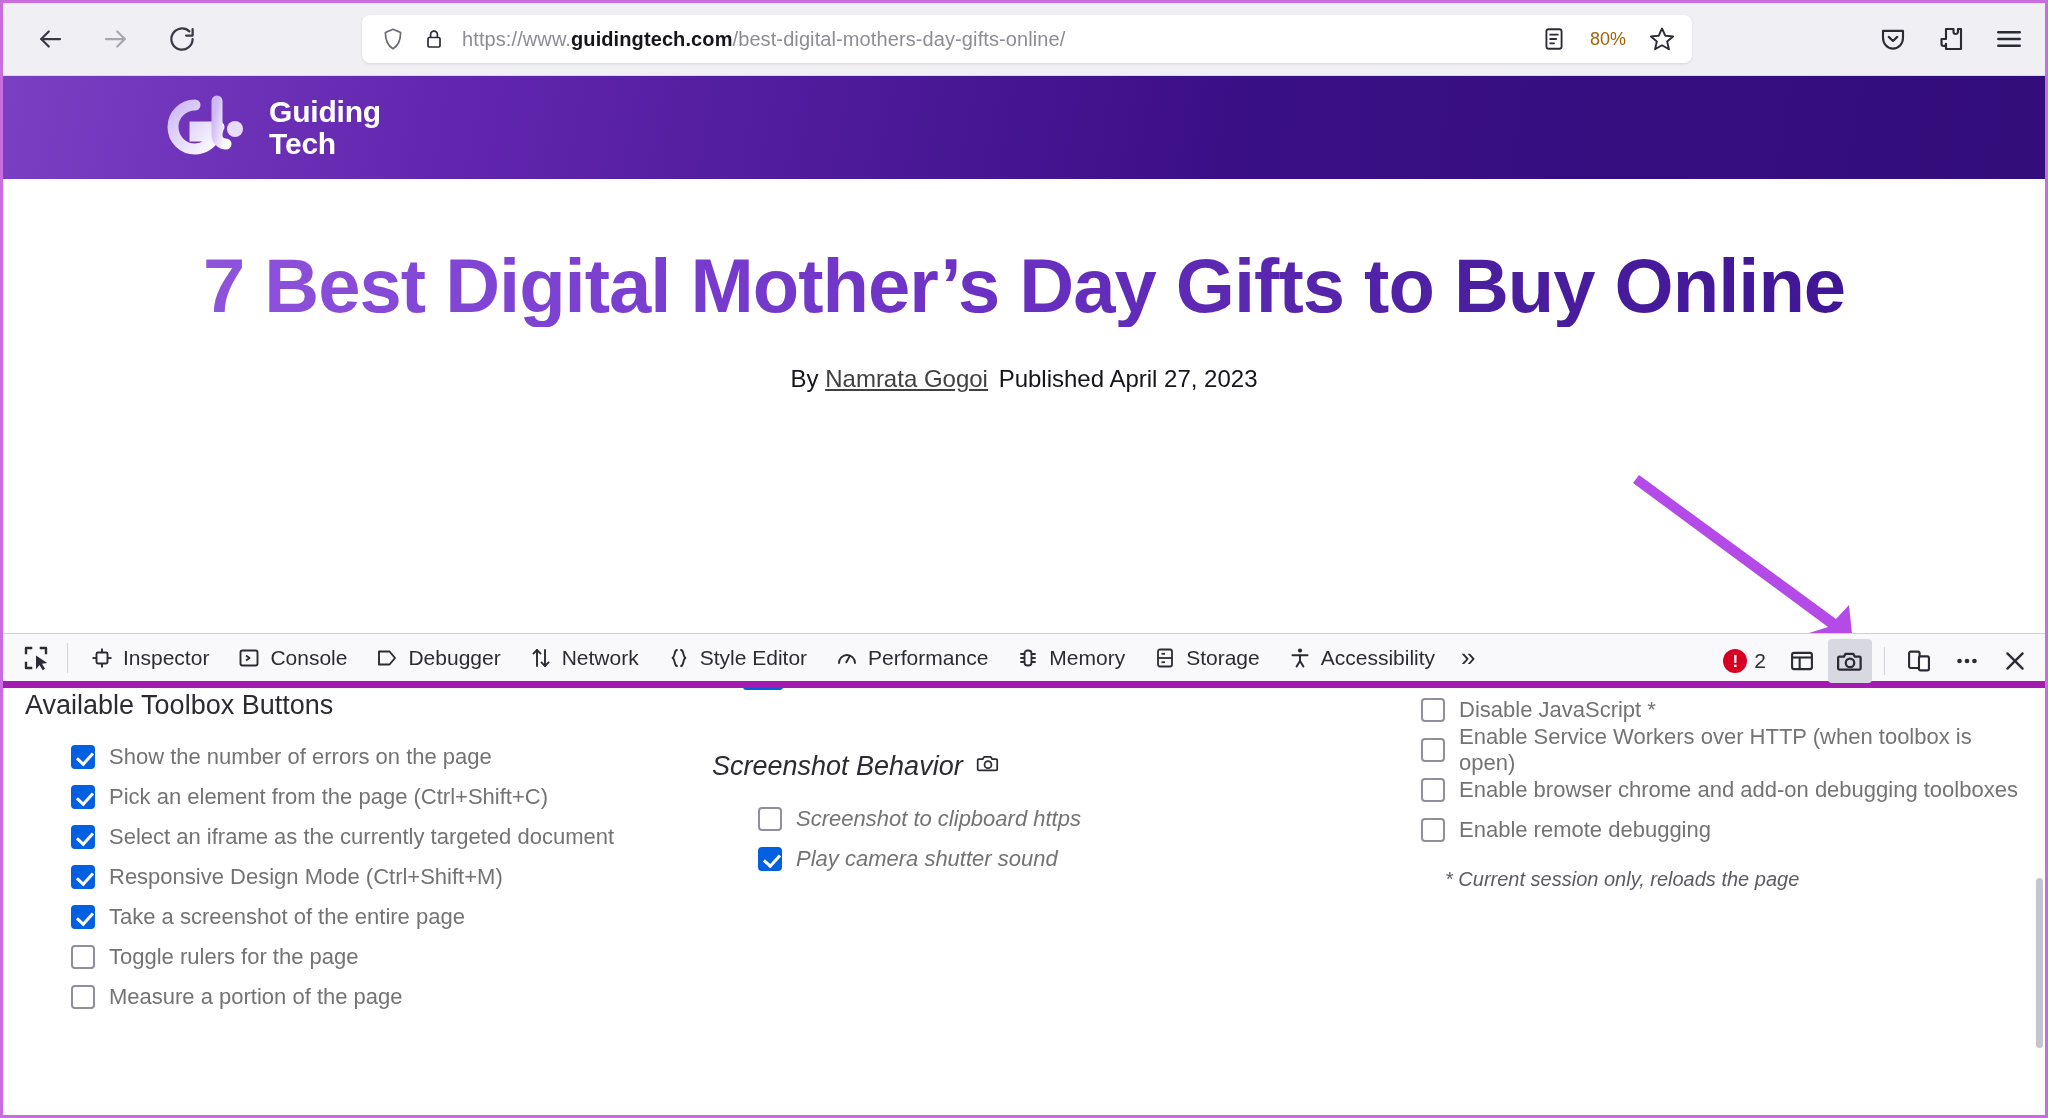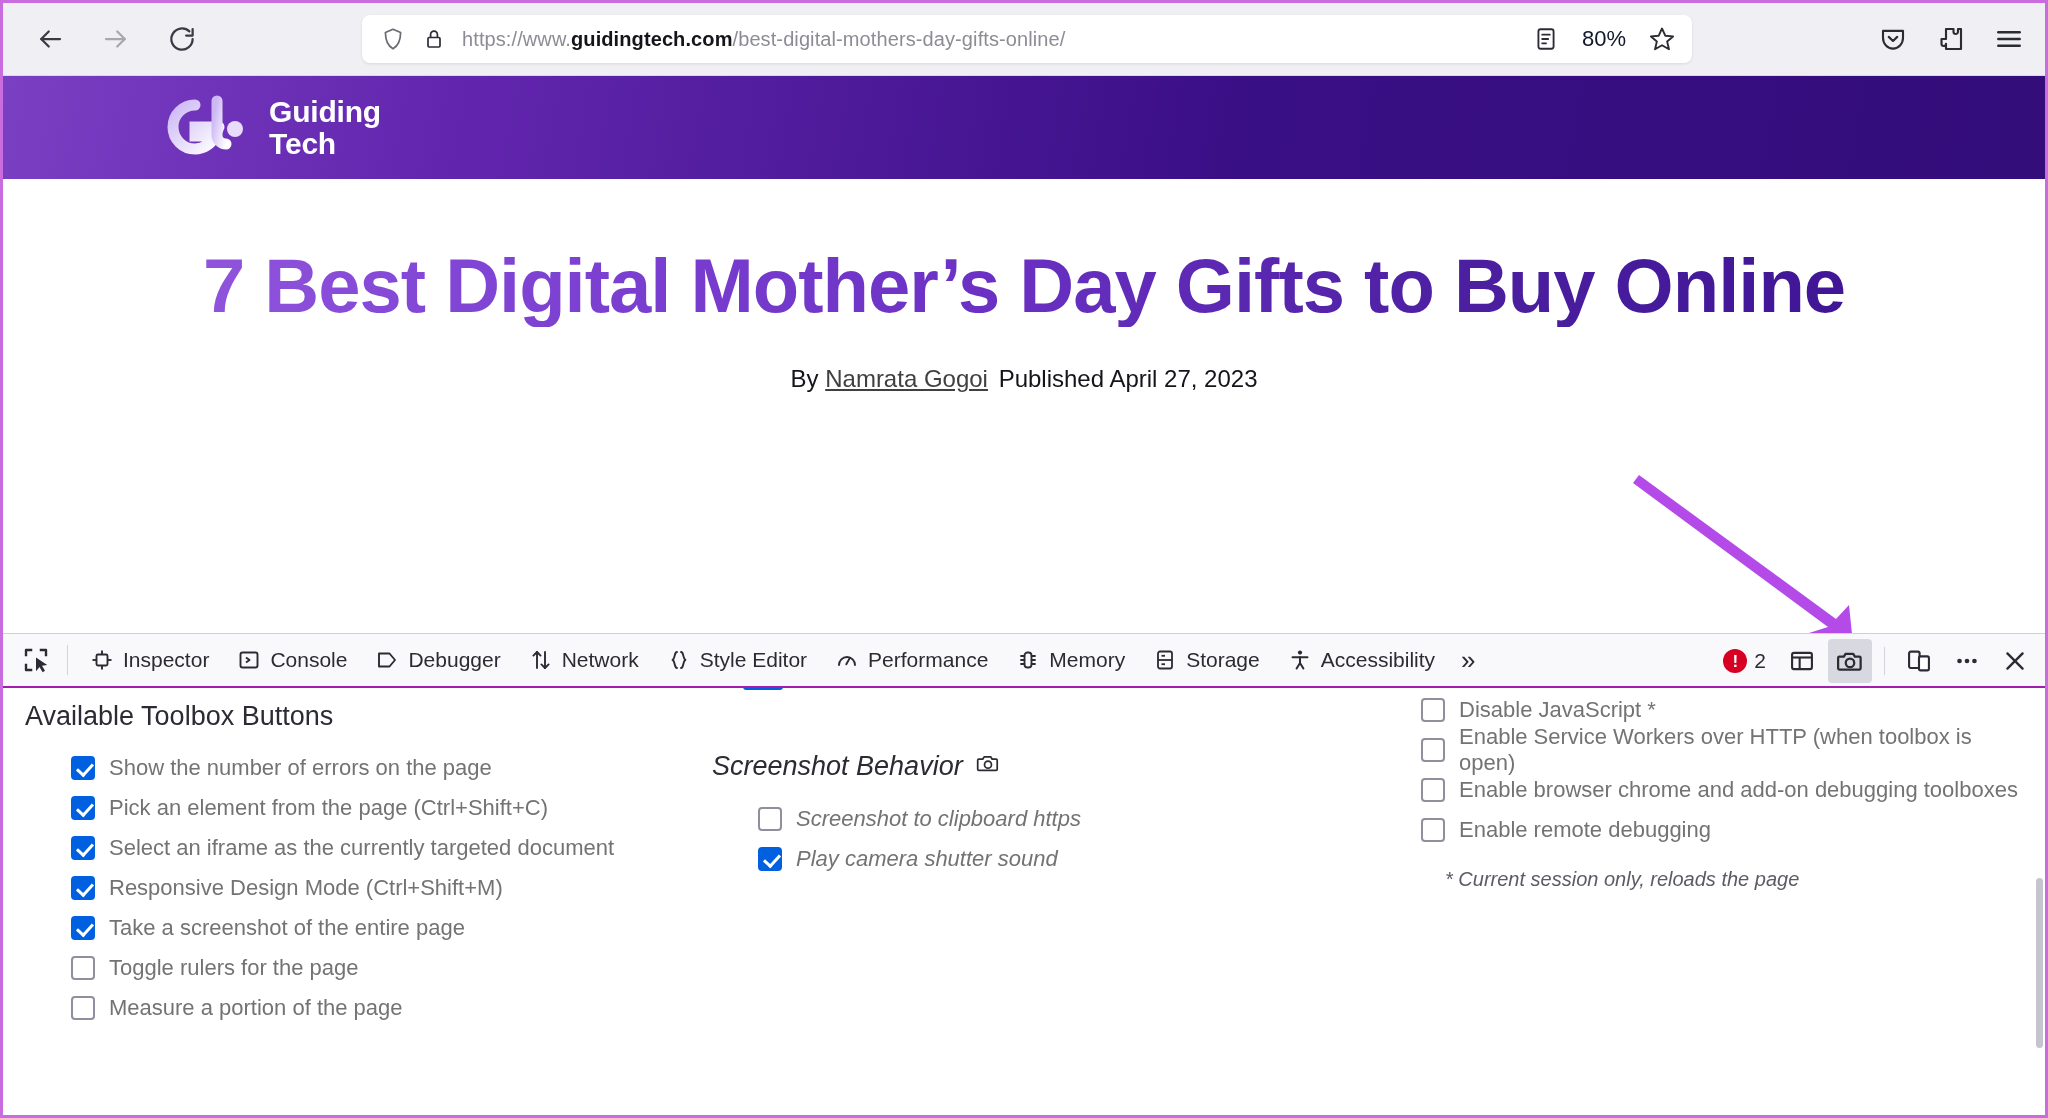--- a/index.html
+++ b/index.html
@@ -57,21 +57,21 @@
     position: absolute; right: 10px; top: 0; height: 48px;
     display: flex; align-items: center; gap: 6px;
   }
   .url-icon-btn {
     width: 40px; height: 40px;
     display:flex; align-items:center; justify-content:center;
     color: #2b2b33;
     border-radius: 5px;
   }
   .zoom-badge {
-    font-size: 22px; color: #0f172a;
+    font-size: 18px; color: #a16207;
     background: #ffffff;
     border-radius: 5px;
     padding: 6px 10px;
     font-family: "Liberation Sans", sans-serif;
   }
   .chrome-right {
     position: absolute; right: 14px; top: 12px;
     display: flex; align-items: center; gap: 14px;
     height: 48px;
   }
@@ -150,21 +150,21 @@
   .devtools {
     position: absolute; top: 630px; left: 0;
     width: 2042px; height: 485px;
     background: #ffffff;
     border-top: 1px solid #cfcfd8;
   }
   .dt-toolbar {
     height: 54px;
     display: flex; align-items: center;
     background: #f9f9fb;
-    border-bottom: 2px solid #a21caf;
+    border-bottom: 7px solid #a21caf;
     position: relative;
   }
   .dt-picker {
     width: 46px; height: 46px; margin-left: 10px;
     display:flex; align-items:center; justify-content:center;
     color: #2b2b33;
   }
   .dt-sep {
     width: 1px; height: 30px; background: #d2d2da; margin: 0 8px;
   }
@@ -214,21 +214,21 @@
     position: absolute;
     top: 0;
   }
   .col.c1 { left: 22px; width: 640px; }
   .col.c2 { left: 709px; width: 620px; font-style: italic; }
   .col.c3 { left: 1418px; width: 610px; }
   .sec-title {
     font-size: 27px; color: #2b2b33; font-weight: 400;
     display:flex; align-items:center; gap: 12px;
   }
-  .c1 .sec-title { margin-top: 13px; }
+  .c1 .sec-title { margin-top: 2px; }
   .c2 .sec-title { margin-top: 62px; }
   .opt-list { margin-top: 16px; }
   .opt {
     display: flex; align-items: center;
     gap: 14px; height: 40px; margin-left: 46px;
     font-size: 22px; color: #737373;
   }
   .c2 .opt { margin-left: 46px; }
   .c3 .opt { margin-left: 0px; }
   .cb {

